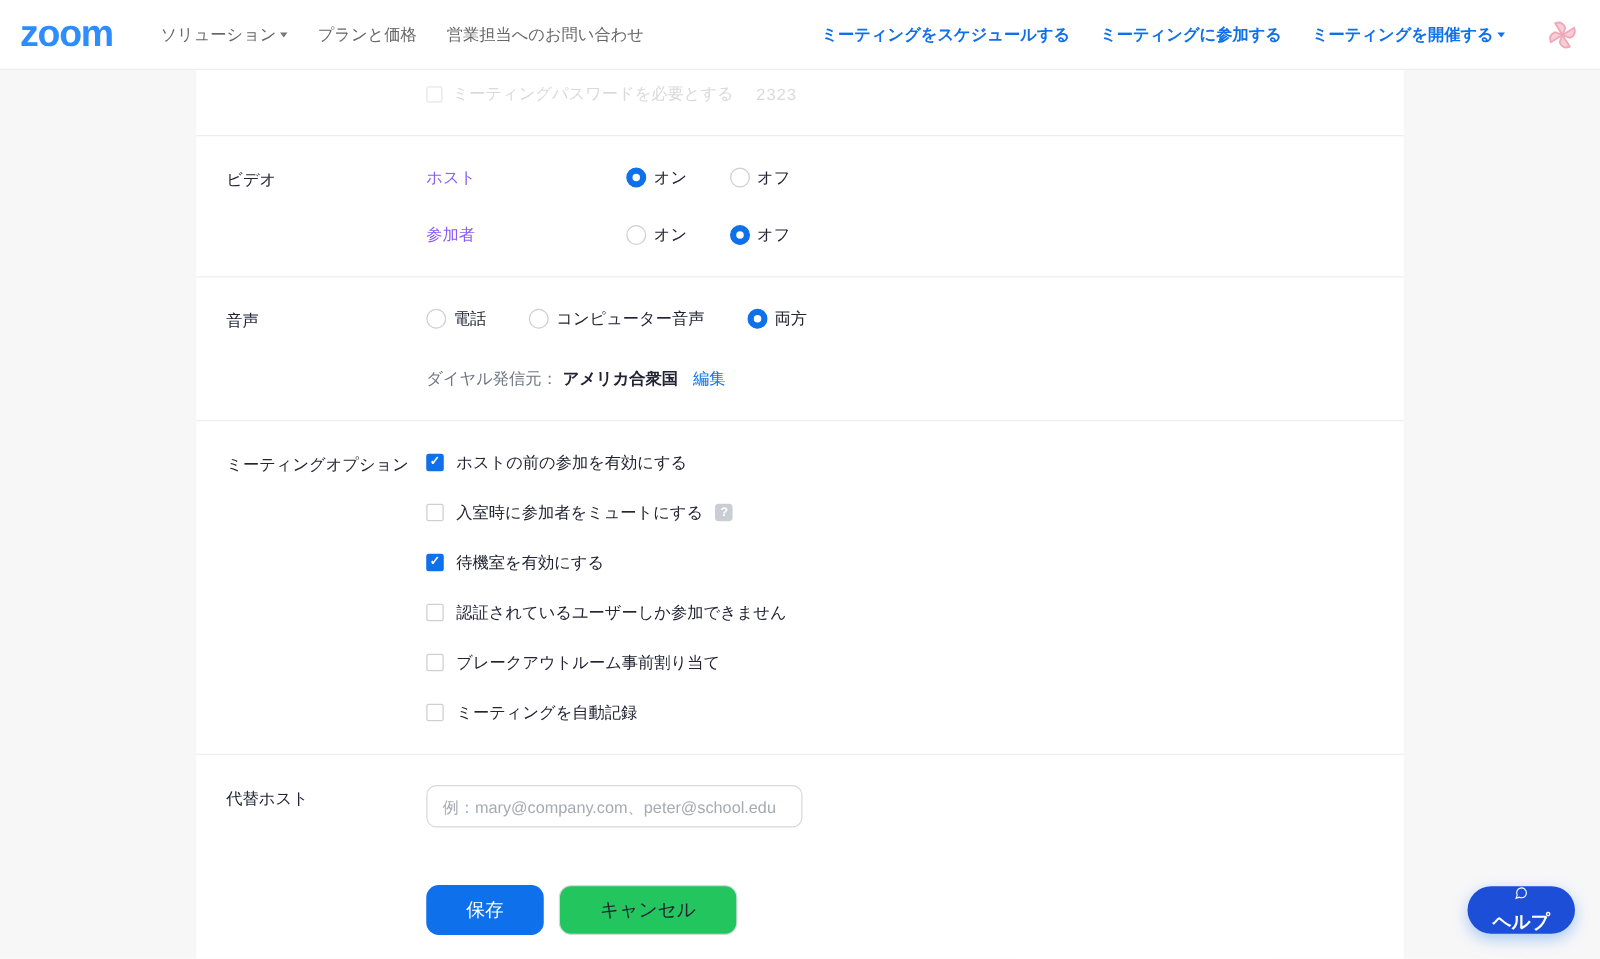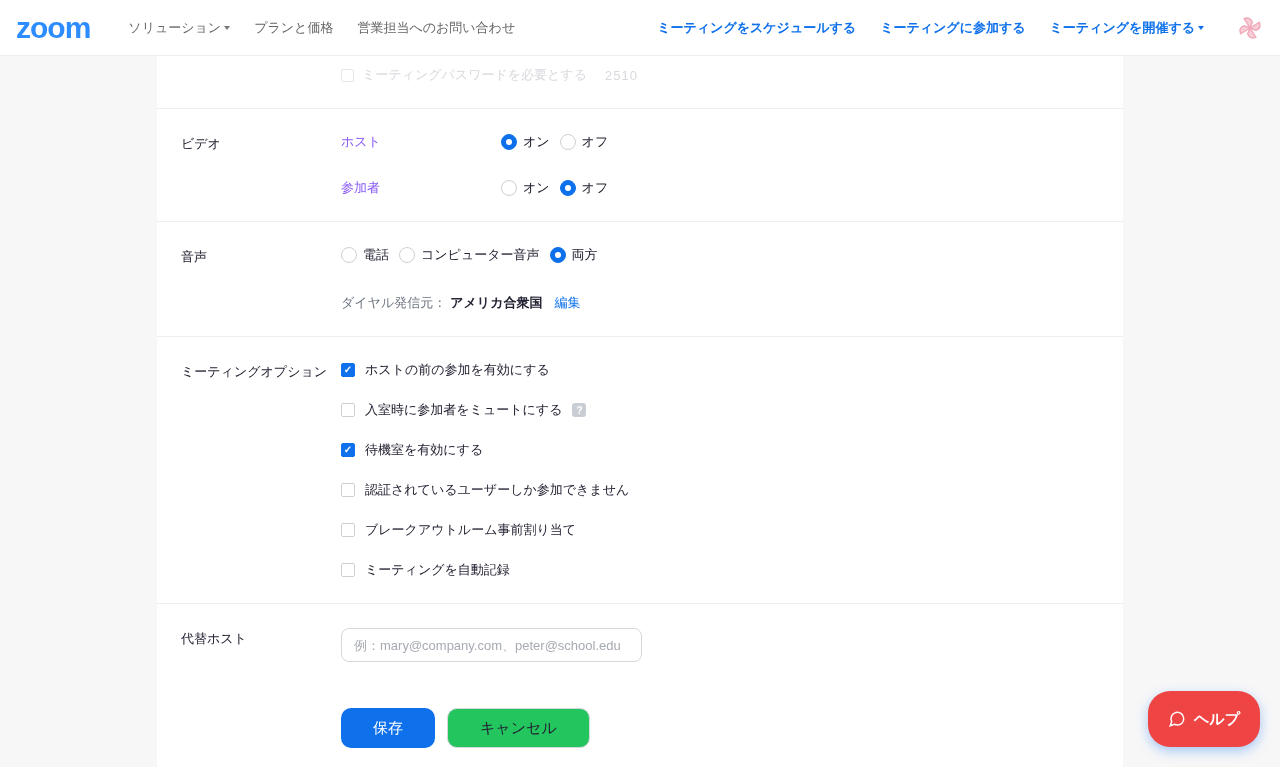--- a/index.html
+++ b/index.html
@@ -72,21 +72,21 @@
     color: #232333;
     font-weight: 400;
     padding-top: 2px;
   }
   .section-body { flex: 1; font-size: 13px; color: #232333; }
   .faint-row { color: #d9d9de; font-size: 13px; display:flex; align-items:center; gap:8px; }
   .faint-row .chk { width:13px; height:13px; border:1px solid #e6e6ea; border-radius:2px; display:inline-block; flex-shrink:0; }
   .row { display: flex; align-items: center; margin-bottom: 28px; }
   .row:last-child { margin-bottom: 0; }
   .sub-label { width: 160px; flex-shrink: 0; color: #8b5cf6; font-size: 13px; }
-  .radio-group { display: flex; align-items: center; gap: 10px; }
+  .radio-group { display: flex; align-items: center; gap: 34px; }
   .radio {
     display: flex; align-items: center; gap: 6px; cursor: pointer;
   }
   .radio-dot {
     width: 16px; height: 16px; border-radius: 50%;
     border: 1px solid #cfcfd4;
     display: flex; align-items: center; justify-content: center;
     flex-shrink: 0;
   }
   .radio.checked .radio-dot {
@@ -121,25 +121,26 @@
     padding: 0 12px; font-size: 13px; color: #232333;
     font-family: inherit;
   }
   .text-input::placeholder { color: #a6aab2; }
   .actions { display: flex; gap: 12px; padding: 22px 0 0 184px; }
   .btn { height: 40px; padding: 0 32px; border-radius: 10px; font-size: 15px; cursor: pointer; border: none; font-family: inherit; }
   .btn.primary { background: #0e71eb; color: #fff; }
   .btn.secondary { background: #22c55e; color: #232333; border: 1px solid #d6d8dc; }
   .help-pill {
     position: fixed; right: 20px; bottom: 20px;
-    background: #ef4444; color: #fff;
-    height: 56px; padding: 0 20px; border-radius: 22px;
+    background: #1d4ed8; color: #fff;
+    height: 38px; padding: 0 20px; border-radius: 22px;
     display: flex; align-items: center; gap: 8px;
     font-size: 15px; font-weight: 600; cursor:pointer;
     box-shadow: 0 4px 12px rgba(14,113,235,0.35);
+    flex-direction: column;
   }
 </style>
 </head>
 <body>
 
 <div class="header">
   <div class="logo">zoom</div>
   <div class="nav-left">
     <div class="nav-item">
       <span>ソリューション</span>
@@ -168,21 +169,21 @@
 
 <div class="content-wrap">
   <div class="panel">
 
     <div class="section first">
       <div class="section-label"></div>
       <div class="section-body">
         <div class="faint-row">
           <span class="chk"></span>
           <span>ミーティングパスワードを必要とする</span>
-          <span style="margin-left:10px; letter-spacing:1px;">2510</span>
+          <span style="margin-left:10px; letter-spacing:1px;">2323</span>
         </div>
       </div>
     </div>
 
     <div class="section">
       <div class="section-label">ビデオ</div>
       <div class="section-body">
         <div class="row">
           <div class="sub-label">ホスト</div>
           <div class="radio-group">

